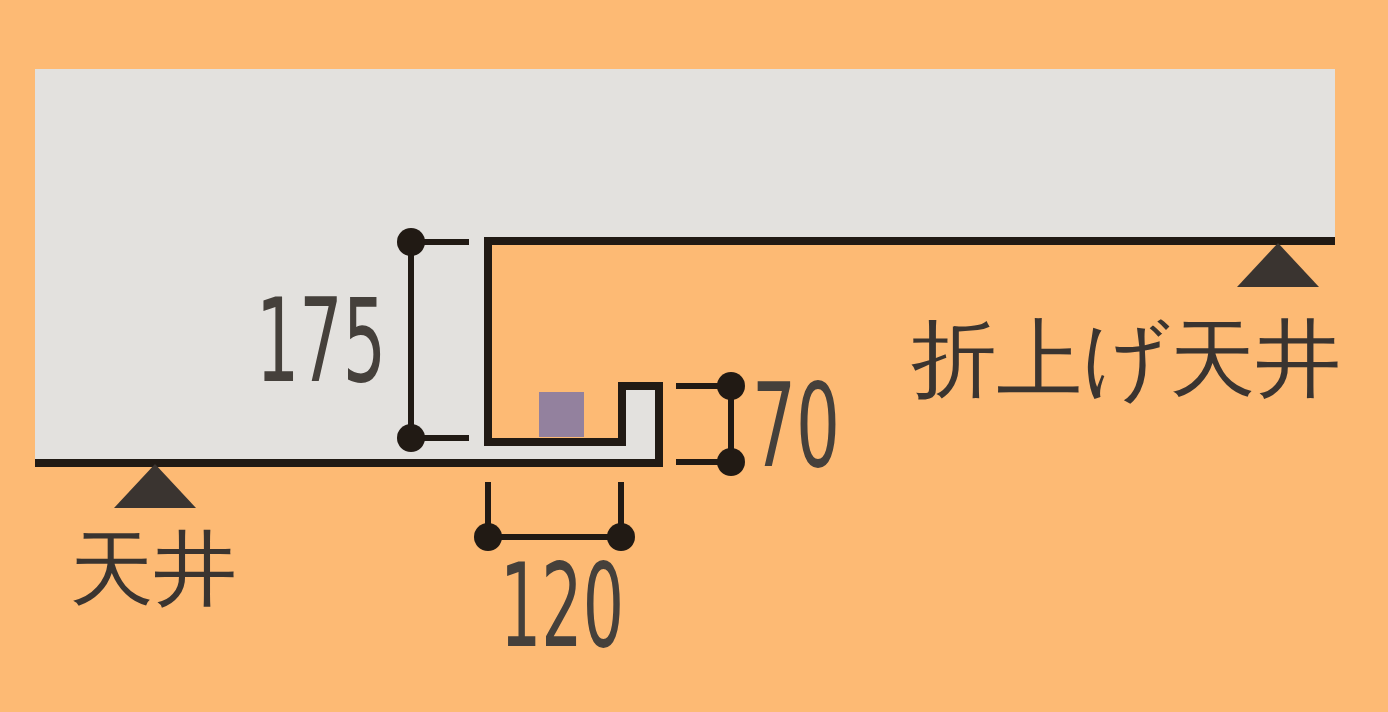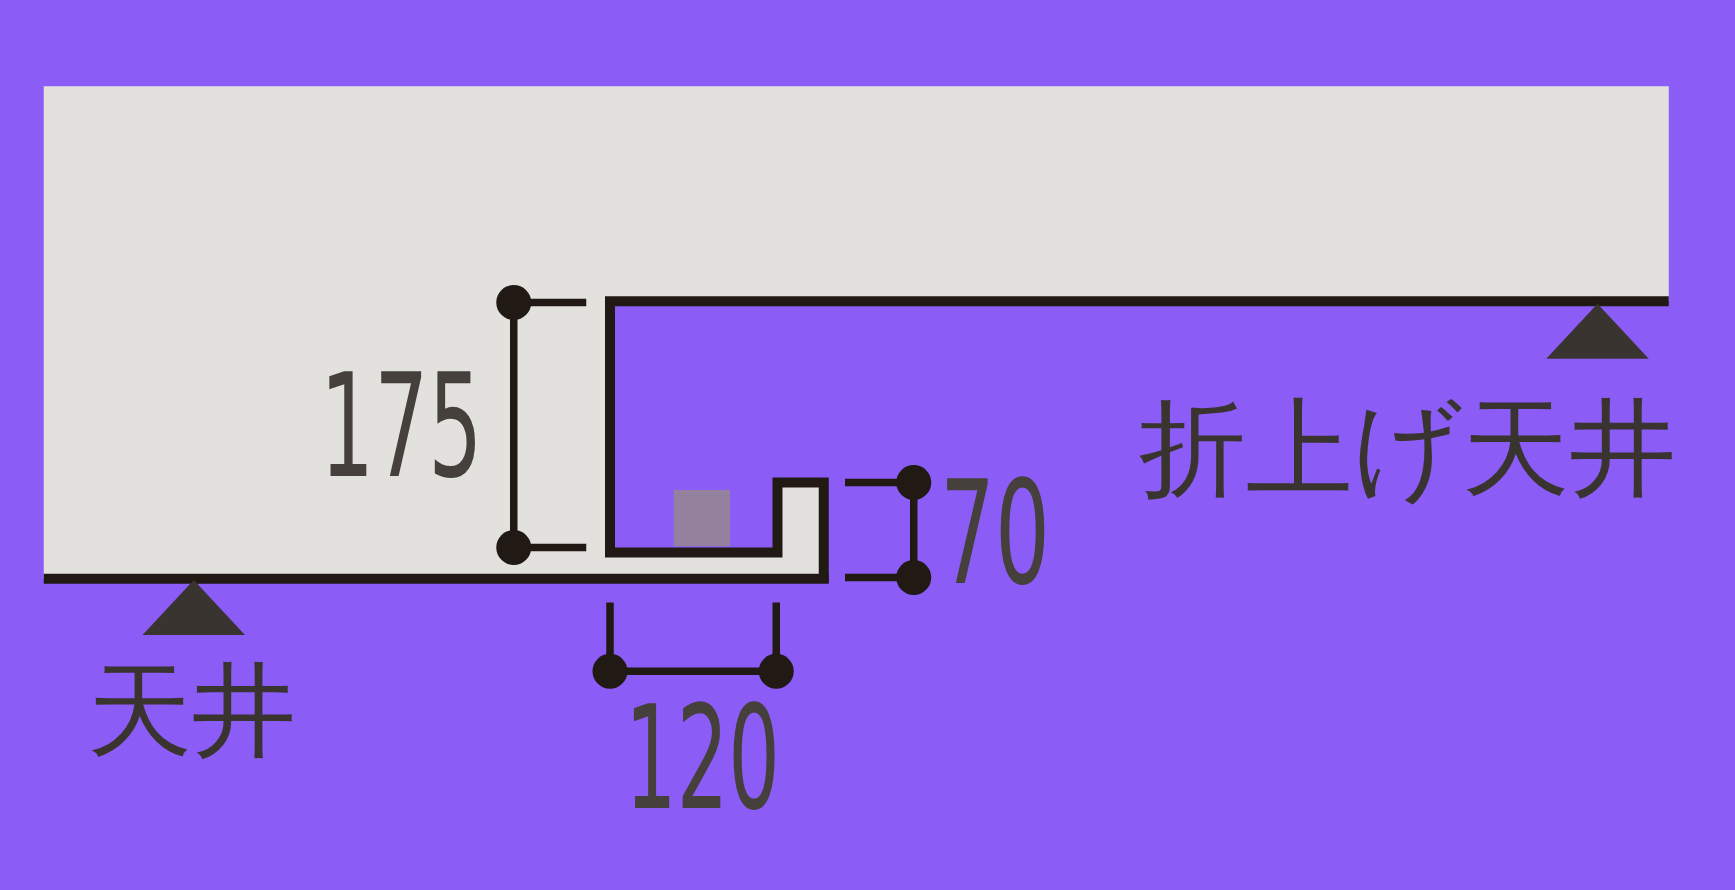--- a/index.html
+++ b/index.html
@@ -4,21 +4,21 @@
 <style>
   html, body {
     margin: 0;
     padding: 0;
     background: #ffffff;
   }
   .stage {
     position: relative;
     width: 1388px;
     height: 712px;
-    background: #8b5cf6;
+    background: #fdba74;
     overflow: hidden;
   }
   svg {
     display: block;
   }
   text {
     font-family: "DejaVu Sans", "Liberation Sans", sans-serif;
     font-weight: 400;
   }
   .dim-text {

